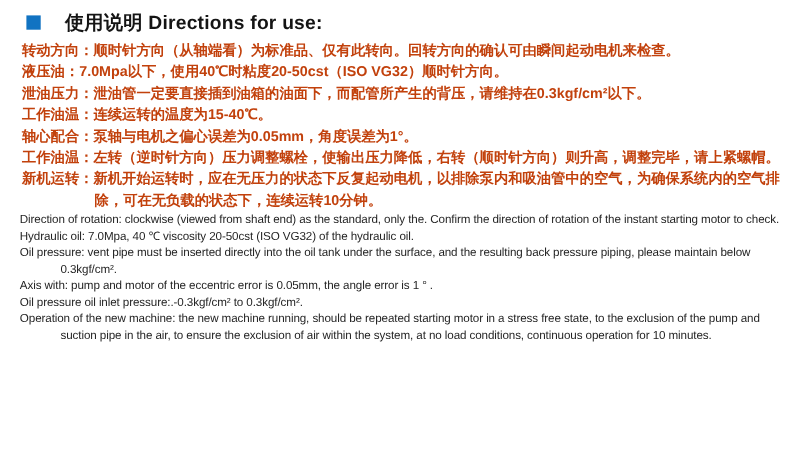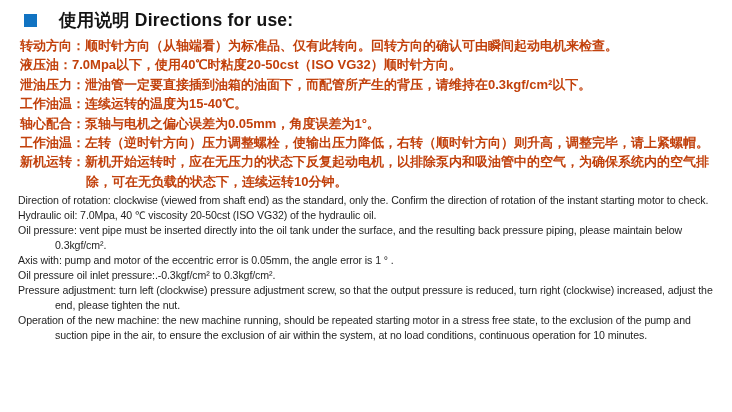--- a/index.html
+++ b/index.html
@@ -41,15 +41,14 @@
   <p class="zh-item"><span class="zh-label">工作油温：</span><span>左转（逆时针方向）压力调整螺栓，使输出压力降低，右转（顺时针方向）则升高，调整完毕，请上紧螺帽。</span></p>
   <p class="zh-item"><span class="zh-label">新机运转：</span><span>新机开始运转时，应在无压力的状态下反复起动电机，以排除泵内和吸油管中的空气，为确保系统内的空气排除，可在无负载的状态下，连续运转10分钟。</span></p>
 </div>
 
 <div class="en-section">
   <p class="en-item">Direction of rotation: clockwise (viewed from shaft end) as the standard, only the. Confirm the direction of rotation of  the instant starting motor to check.</p>
   <p class="en-item">Hydraulic oil: 7.0Mpa, 40 ℃ viscosity 20-50cst (ISO VG32) of the hydraulic oil.</p>
   <p class="en-item">Oil pressure: vent pipe must be inserted directly into the oil tank under the surface, and the resulting back pressure piping, please maintain below 0.3kgf/cm².</p>
   <p class="en-item">Axis with: pump and motor of the eccentric error is 0.05mm, the angle error is 1 ° .</p>
   <p class="en-item">Oil pressure oil inlet pressure:.-0.3kgf/cm² to 0.3kgf/cm².</p>
-  <p class="en-item">Pressure adjustment: turn left (clockwise) pressure adjustment screw, so that the output pressure is reduced, turn right (clockwise) increased, adjust the end, please tighten the nut.</p>
   <p class="en-item">Operation of the new machine:  the new machine running, should be repeated starting motor in a stress free  state,  to the exclusion  of the pump and  suction pipe in the air, to ensure the exclusion of air within the system, at no load conditions, continuous operation for 10 minutes.</p>
 </div>
 
 </body></html>

